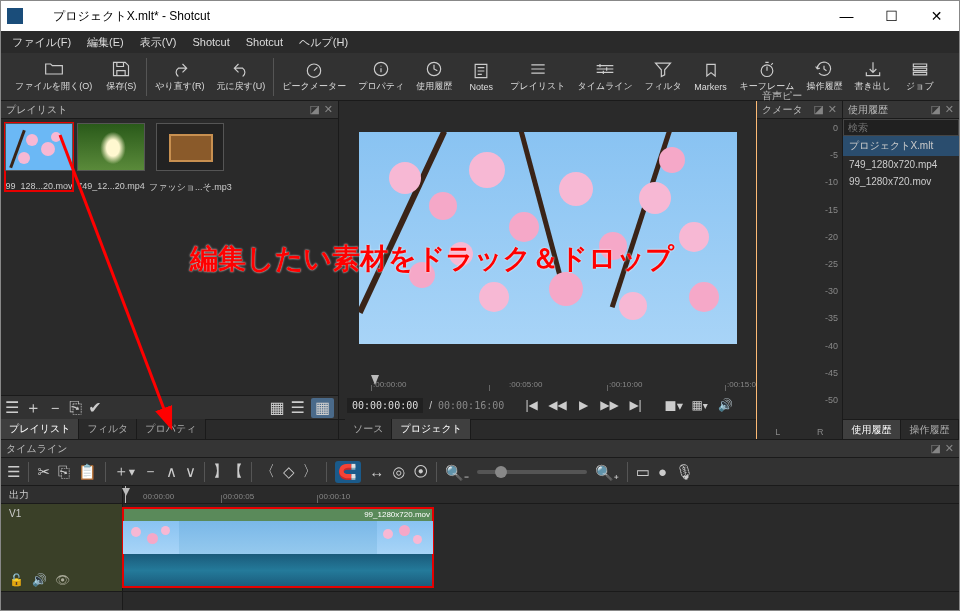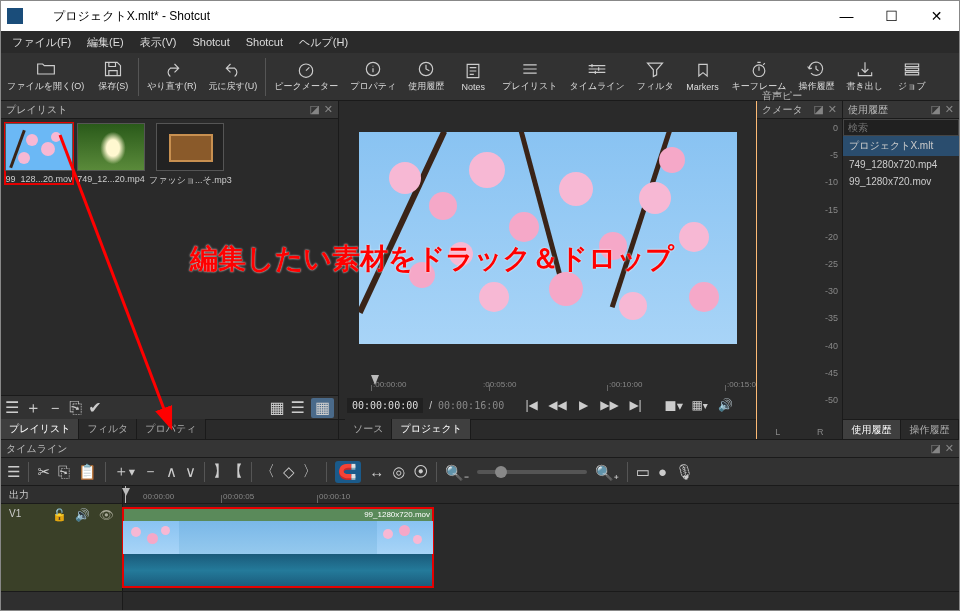--- a/index.html
+++ b/index.html
@@ -5,33 +5,33 @@
 * { margin: 0; padding: 0; box-sizing: border-box; font-family: "Segoe UI", Meiryo, sans-serif; }
 body { width: 960px; height: 611px; background: #f0f0f0; overflow: hidden; position: relative; }
 .window { position: absolute; inset: 0; background: #fff; border: 1px solid #888; display: flex; flex-direction: column; }
 .titlebar { height: 30px; background: #fff; display: flex; align-items: center; font-size: 12px; color: #000; }
 .titlebar-icon { width: 16px; height: 16px; background: #1a4d7a; margin: 0 6px; }
 .titlebar-text { flex: 1; margin-left: 24px; }
 .winbtns { display: flex; }
 .winbtn { width: 45px; height: 30px; display: flex; align-items: center; justify-content: center; font-size: 14px; }
 .menubar { height: 22px; background: #2a2a2a; display: flex; align-items: center; padding: 0 4px; gap: 2px; }
 .menu-item { color: #ddd; font-size: 11px; padding: 2px 7px; }
-.toolbar { height: 48px; background: #323232; border-bottom: 1px solid #1a1a1a; display: flex; align-items: center; padding: 0 0; }
+.toolbar { height: 48px; background: #323232; border-bottom: 1px solid #1a1a1a; display: flex; align-items: center; padding: 0 8px; }
 .tool-btn { display: flex; flex-direction: column; align-items: center; justify-content: center; color: #ddd; font-size: 9px; padding: 2px 6px; min-width: 46px; gap: 2px; }
 .tool-btn svg, .tool-btn .ico { width: 20px; height: 18px; stroke: #ccc; fill: none; stroke-width: 1.4; }
 .tool-sep { width: 1px; height: 38px; background: #555; margin: 0 2px; }
 .main { flex: 1; background: #2a2a2a; display: flex; flex-direction: column; position: relative; }
 .upper { display: flex; height: 338px; }
 .panel { background: #2a2a2a; display: flex; flex-direction: column; }
 .panel-header { height: 18px; background: #353535; color: #bbb; font-size: 10px; display: flex; align-items: center; padding: 0 5px; border-bottom: 1px solid #1a1a1a; }
 .panel-header .sp { flex: 1; }
 .panel-header .x { font-size: 11px; margin-left: 4px; opacity: .6; cursor: pointer; }
 .playlist-panel { width: 338px; border-right: 1px solid #1a1a1a; }
 .playlist-body { flex: 1; padding: 4px; display: flex; gap: 4px; align-items: flex-start; flex-wrap: wrap; }
-.clip-thumb { display: flex; flex-direction: column; align-items: center; font-size: 9px; color: #ccc; gap: 3px; }
+.clip-thumb { display: flex; flex-direction: column; align-items: center; font-size: 9px; color: #ccc; gap: 10px; }
 .clip-thumb.selected { outline: 2px solid #e60000; outline-offset: -1px; }
 .thumb-img { width: 68px; height: 48px; background: #6bb8f5; border: 1px solid #555; position: relative; overflow: hidden; }
 .playlist-toolbar { height: 24px; background: #323232; display: flex; align-items: center; padding: 0 4px; gap: 6px; border-top: 1px solid #1a1a1a; }
 .pl-tool { color: #ccc; font-size: 16px; line-height: 1; }
 .tabs { height: 20px; background: #2a2a2a; display: flex; align-items: flex-end; padding: 0 0; border-top: 1px solid #1a1a1a; }
 .tab { color: #aaa; font-size: 10px; padding: 3px 8px; background: #2a2a2a; border-right: 1px solid #1a1a1a; }
 .tab.active { background: #3f3f3f; color: #fff; }
 .preview-panel { flex: 1; border-right: 1px solid #fdba74; display: flex; flex-direction: column; }
 .preview-body { flex: 1; display: flex; align-items: center; justify-content: center; background: #2a2a2a; }
 .preview-img { width: 378px; height: 212px; background: linear-gradient(#89c3f2,#a8d4f7); position: relative; overflow: hidden; }
@@ -279,21 +279,21 @@
             <div class="sakura" style="background:#f7b8d4;width:28px;height:28px;left:260px;top:160px"></div>
             <div class="sakura" style="background:#f5a8c8;width:30px;height:30px;left:330px;top:150px"></div>
             <div class="sakura" style="background:#f7b8d4;width:24px;height:24px;left:90px;top:110px"></div>
             <div class="sakura" style="background:#f5a8c8;width:26px;height:26px;left:300px;top:15px"></div>
           </div>
         </div>
         <div class="ruler">
           <div class="ruler-tick" style="left:32px"></div>
             <div class="ruler-label" style="left:32px">:00:00:00</div>
           <div class="ruler-tick" style="left:150px"></div>
-            <div class="ruler-label" style="left:142px">:00:05:00</div>
+            <div class="ruler-label" style="left:168px">:00:05:00</div>
           <div class="ruler-tick" style="left:268px"></div>
             <div class="ruler-label" style="left:268px">:00:10:00</div>
           <div class="ruler-tick" style="left:386px"></div>
             <div class="ruler-label" style="left:386px">:00:15:0</div>
           <div style="position:absolute;left:32px;top:0;width:8px;height:10px;background:#bbb;clip-path:polygon(0 0,100% 0,50% 100%)"></div>
         </div>
         <div class="transport">
           <span class="tc-box">00:00:00:00</span>
           <span>/</span>
           <span style="font-family:monospace;color:#888">00:00:16:00</span>
@@ -400,21 +400,21 @@
         <span class="tl-sep"></span>
         <span class="tl-tool">▭</span>
         <span class="tl-tool">●</span>
         <span class="tl-tool">🎙</span>
       </div>
       <div class="tl-body">
         <div class="tl-labels">
           <div class="tl-track-label" style="height:18px">
               <span>出力</span>
             </div>
-          <div class="tl-track-label" style="height:88px;background:#3a4028;flex-direction:row;align-items:flex-start;justify-content:space-between">
+          <div class="tl-track-label" style="height:88px;background:#3a4028;flex-direction:column;align-items:flex-start;justify-content:space-between">
             <span>V1</span>
             <div style="display:flex;gap:8px;font-size:12px;color:#aa9">
               <span>🔓</span>
               <span>🔊</span>
               <span>👁</span>
             </div>
           </div>
         </div>
         <div class="tl-tracks">
           <div class="tl-ruler">

